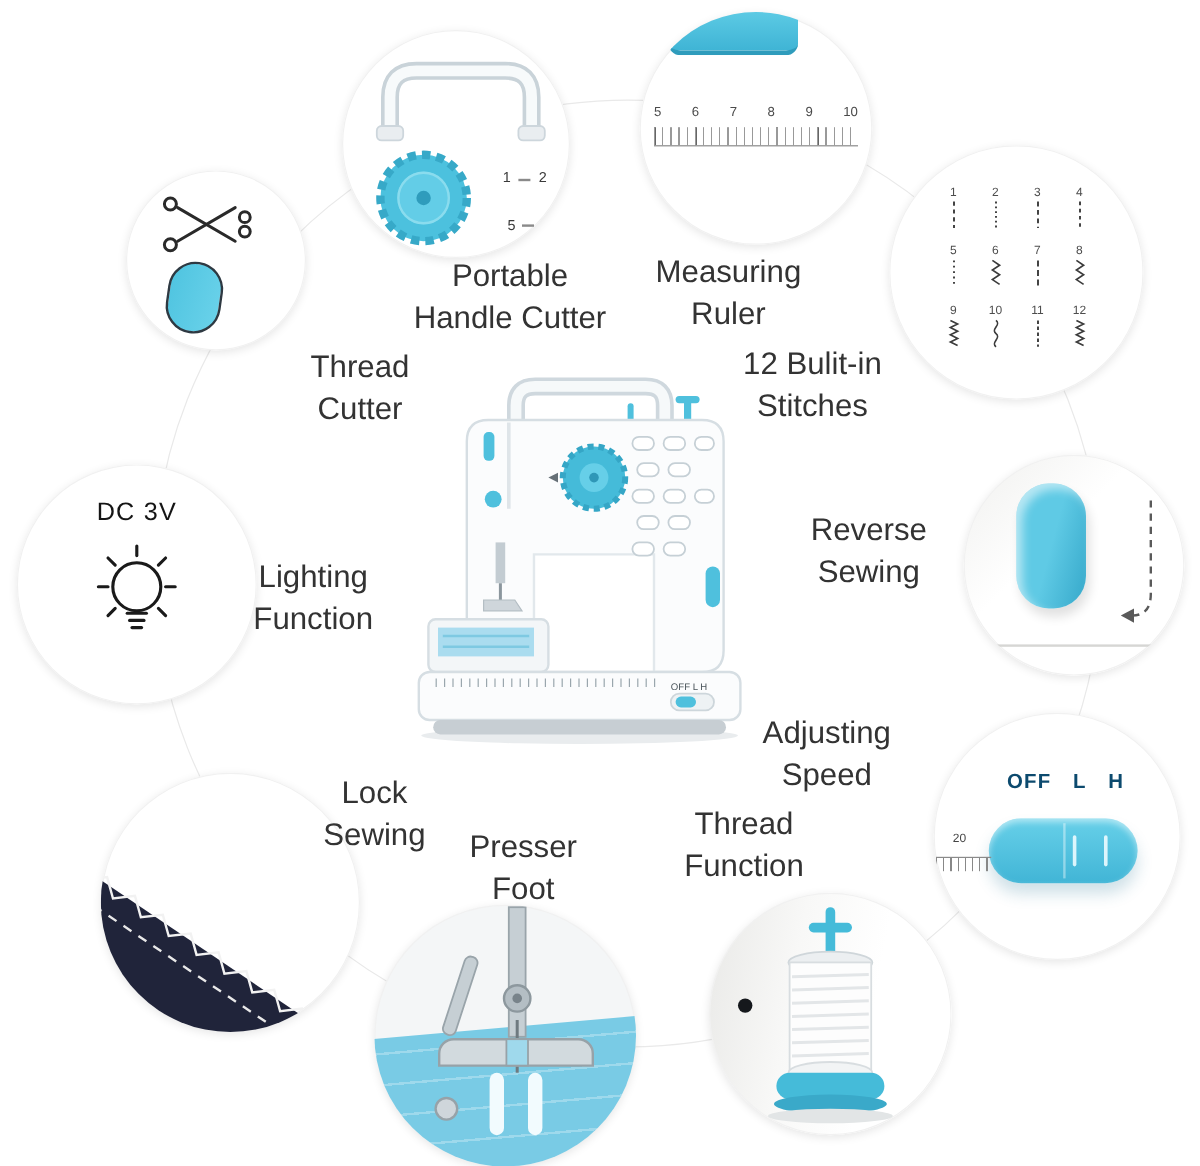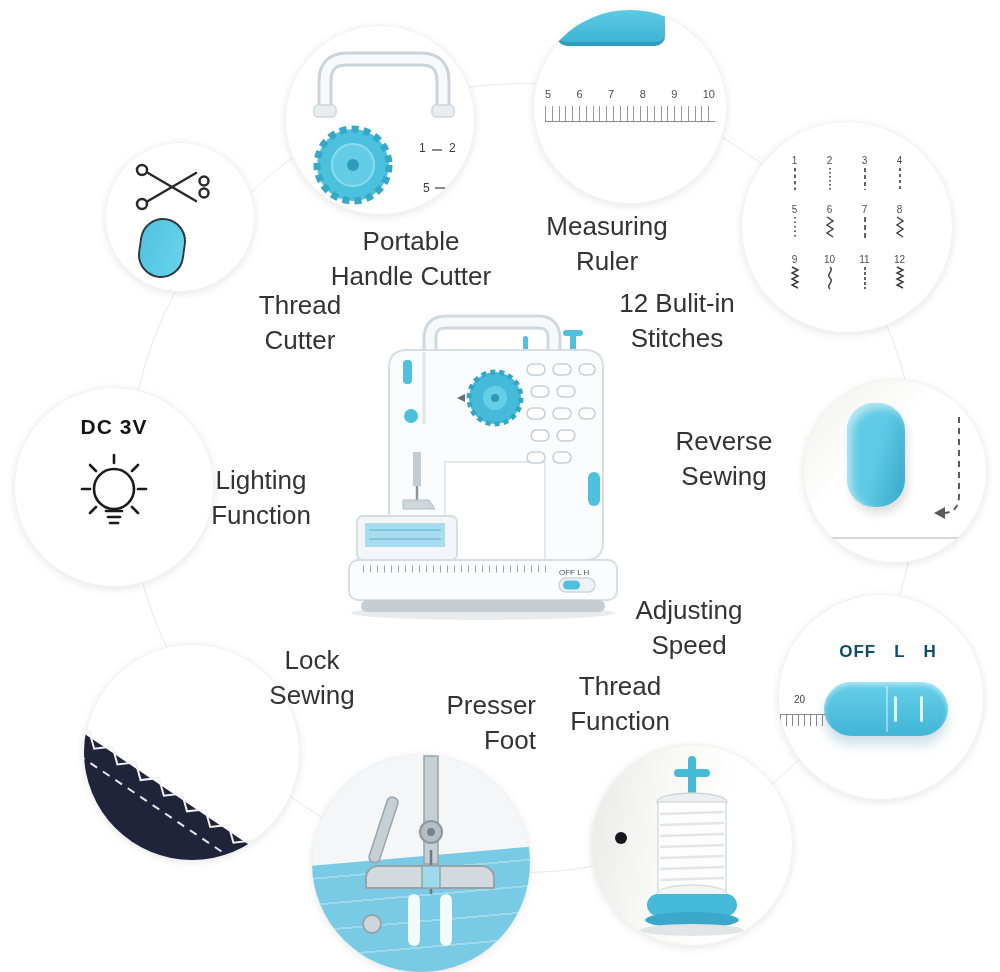--- a/index.html
+++ b/index.html
@@ -21,28 +21,28 @@
   .b-speed    { left:778px; top:594px; width:206px; height:206px; }
   .b-winding  { left:591px; top:744px; width:202px; height:202px;
                 background:linear-gradient(100deg,#e9e9e7 0%, #f8f8f7 35%, #ffffff 65%); }
   .b-presser  { left:312px; top:754px; width:218px; height:218px; background:#f4f6f7; }
   .b-lock     { left:84px;  top:644px; width:216px; height:216px; }
   .b-lighting { left:14px;  top:387px; width:200px; height:200px; }
 
   .label { position:absolute; width:200px; text-align:center; color:#333;
            font-size:26px; line-height:35px; z-index:3; }
   .l-cutter   { left:200px; top:288px; }
-  .l-handle   { left:311px; top:212px;margin-top:12px; }
+  .l-handle   { left:325px; top:212px; }
   .l-ruler    { left:507px; top:209px; }
   .l-stitches { left:577px; top:286px; }
   .l-lighting { left:161px; top:463px; }
   .l-reverse  { left:624px; top:424px; }
   .l-lock     { left:212px; top:643px; }
   .l-speed    { left:589px; top:593px; }
-  .l-presser  { left:336px; top:688px;text-align:right; }
+  .l-presser  { left:336px; top:688px; }
   .l-winding  { left:520px; top:669px; }
 
   
   .cut-scissors { position:absolute; left:28px; top:20px; }
   .cut-pill { position:absolute; left:34px; top:76px; width:46px; height:60px;
               border-radius:24px; background:linear-gradient(100deg,#4fc4e0,#6ad2ea);
               border:2.5px solid #2e3942; transform:rotate(8deg); }
 
   
   .hd-arch { position:absolute; left:24px; top:20px; }
@@ -90,21 +90,21 @@
   .spd-seam { position:absolute; left:50%; top:4px; width:1.5px; height:46px; background:rgba(255,255,255,.4); }
   .spd-mark { position:absolute; top:14px; width:3px; height:26px; background:rgba(235,251,255,.9); border-radius:2px; }
   .spd-m1 { left:70px; } .spd-m2 { left:96px; }
   .spd-scale { position:absolute; left:2px; top:120px; width:46px; height:12px;
                border-top:1.5px solid #8a8a8a;
                background:repeating-linear-gradient(90deg,#888 0 1px, transparent 1px 6px); }
   .spd-scale-num { position:absolute; left:16px; top:100px; font-size:10px; color:#444; }
 
   
   .lt-text { position:absolute; top:28px; left:0; right:0; text-align:center;
-             font-size:21px; font-weight:bold; color:#151515; letter-spacing:1px; }
+             font-size:21px; font-weight:normal; color:#151515; letter-spacing:1px; }
   .lt-bulb { position:absolute; left:50px; top:58px; }
 
   
   .pf-plate { position:absolute; left:-30px; top:102px; width:290px; height:170px;
               background:#79cbe5; transform:rotate(-5deg);
               background-image:repeating-linear-gradient(0deg, rgba(255,255,255,.28) 0 2px, transparent 2px 26px); }
   .pf-svg { position:absolute; left:0; top:0; }
 
   
   .lk-svg { position:absolute; left:0; top:0; }

